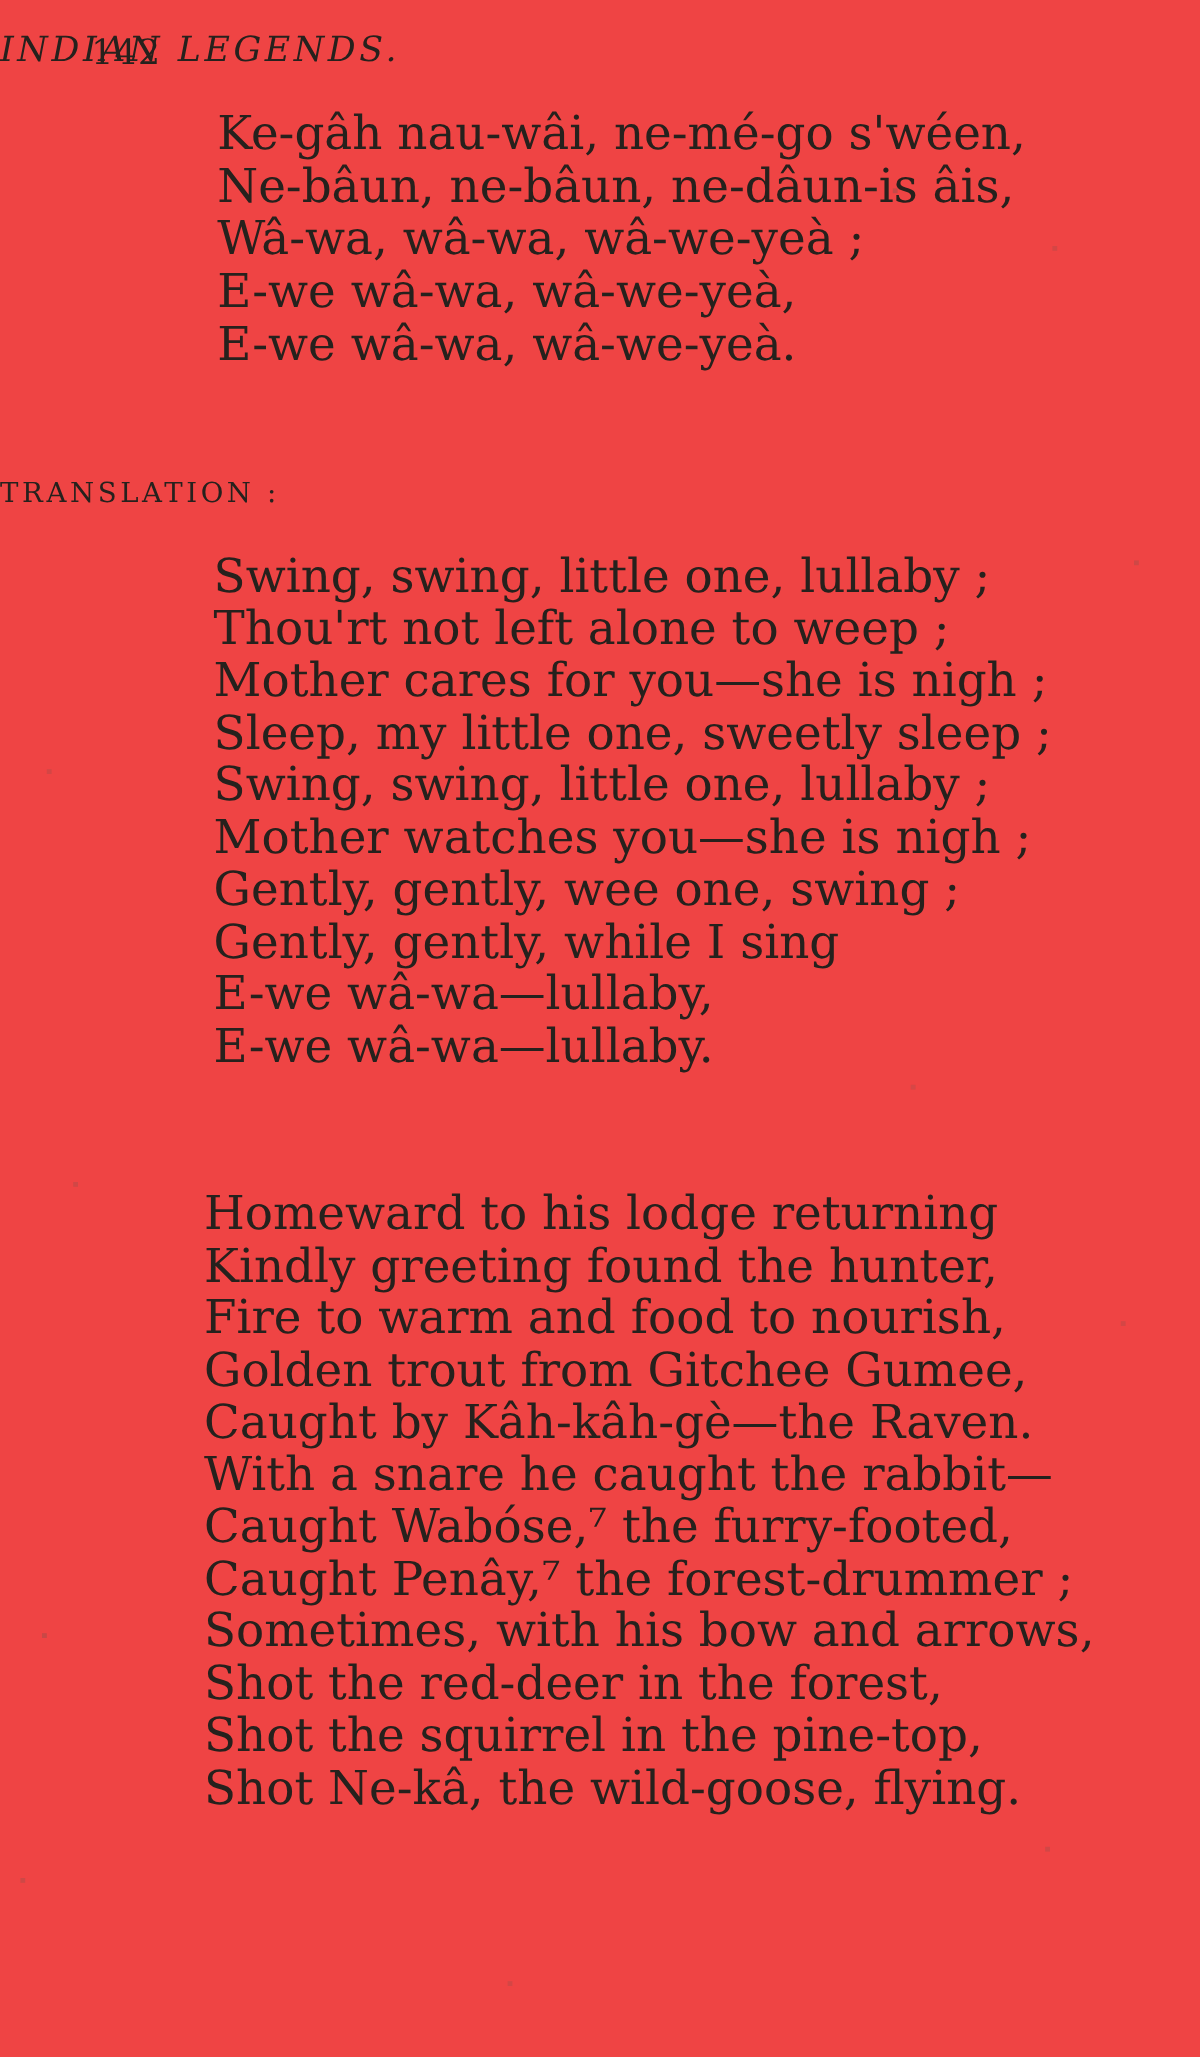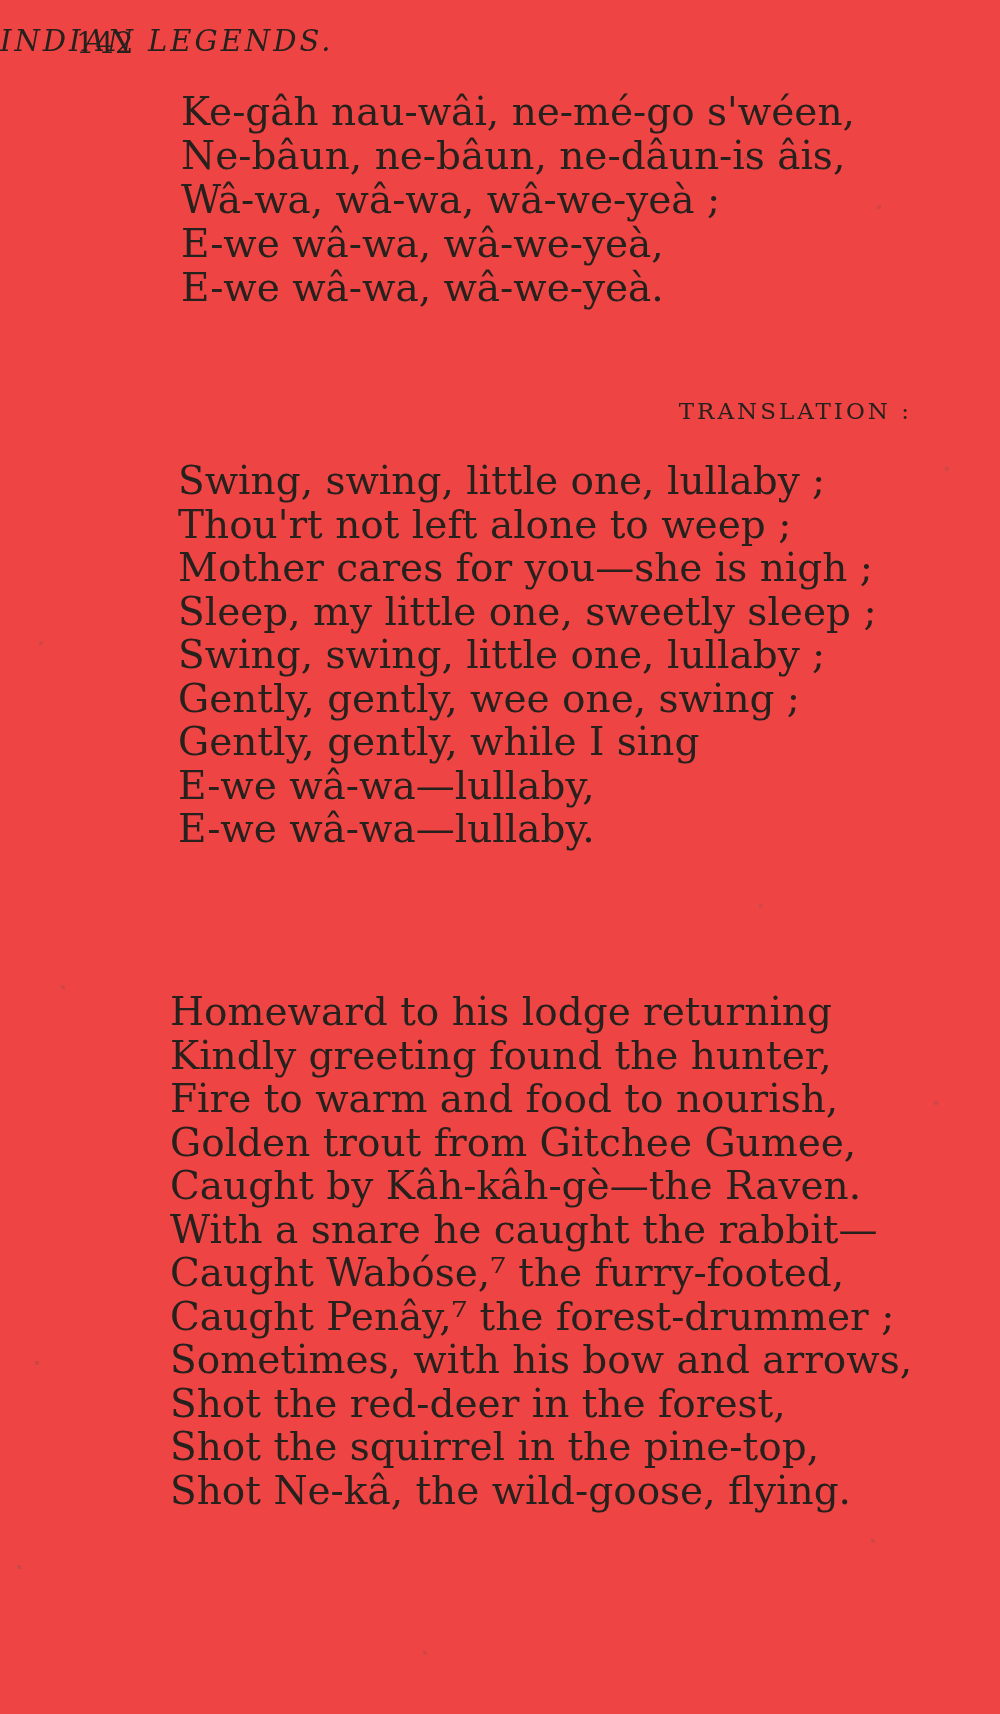--- a/index.html
+++ b/index.html
@@ -73,21 +73,21 @@
     left: 181px;
     top: 90px;
     line-height: 44px;
   }
   .translation-heading {
     position: absolute;
     top: 398px;
     left: 0;
     width: 912px;
     margin: 0;
-    text-align: right;
+    text-align: left;
     font-size: 23px;
     font-weight: normal;
     letter-spacing: 3px;
   }
   .translation {
     left: 178px;
     top: 459px;
     line-height: 43.5px;
   }
   .narrative {
@@ -129,20 +129,21 @@
       <div class="verse-line">Swing, swing, little one, lullaby ;</div>
 
       <div class="verse-line">Thou'rt not left alone to weep ;</div>
 
       <div class="verse-line">Mother cares for you—she is nigh ;</div>
 
       <div class="verse-line">Sleep, my little one, sweetly sleep ;</div>
 
       <div class="verse-line">Swing, swing, little one, lullaby ;</div>
 
+      <div class="verse-line">Mother watches you—she is nigh ;</div>
 
       <div class="verse-line">Gently, gently, wee one, swing ;</div>
 
       <div class="verse-line">Gently, gently, while I sing</div>
 
       <div class="verse-line">E-we wâ-wa—lullaby,</div>
 
       <div class="verse-line">E-we wâ-wa—lullaby.</div>
     </section>
 

